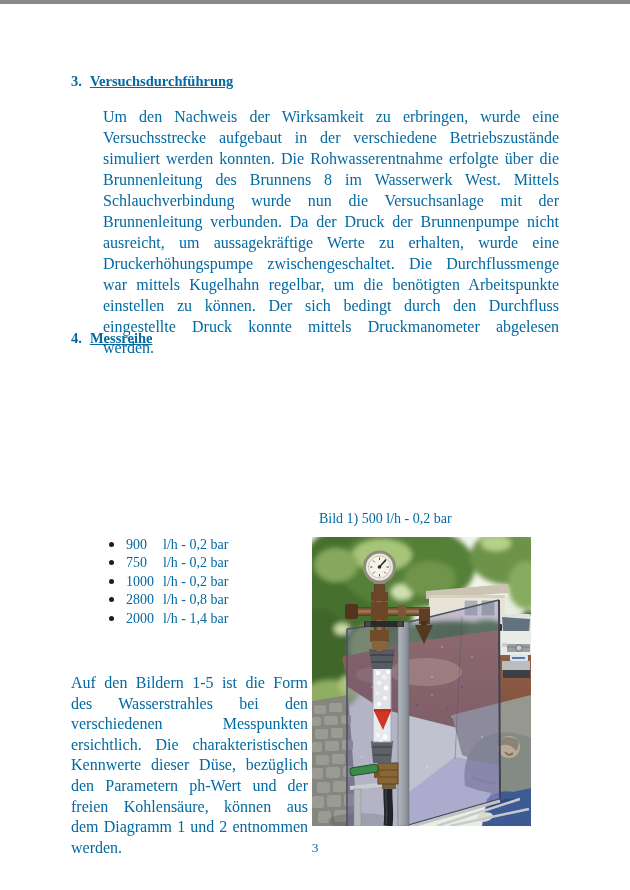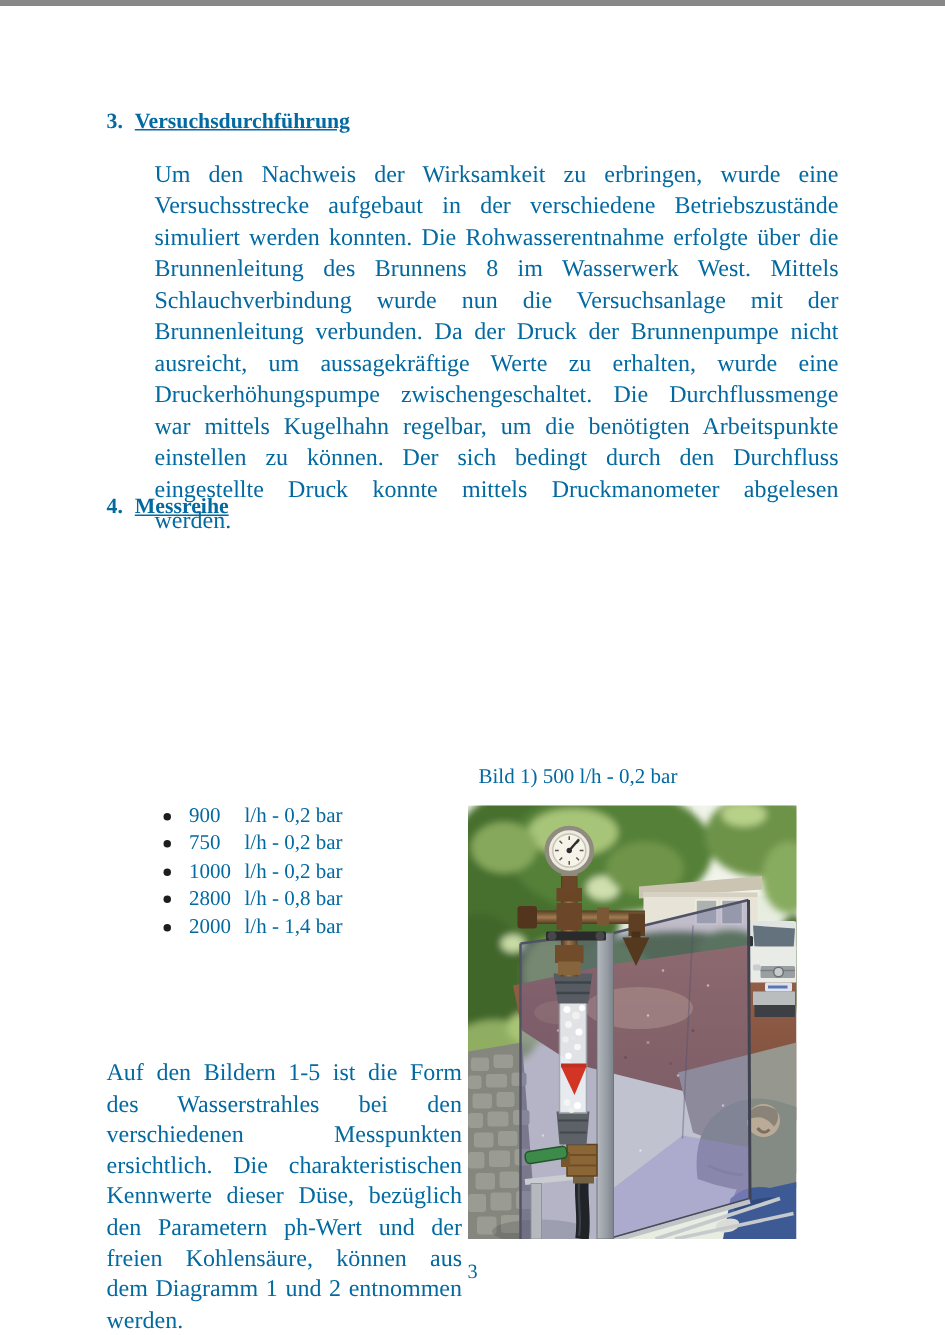--- a/index.html
+++ b/index.html
@@ -21,21 +21,21 @@
   .para p{margin:0;}
   .para1{left:103px;top:102px;width:456px;}
   .para2{left:103px;top:358px;width:456px;line-height:20.5px;}
   .bullets{position:absolute;left:109px;top:532px;margin:0;padding:0;list-style:none;font-size:14px;}
   .bullets li{display:flex;align-items:flex-start;height:18.4px;line-height:18.4px;}
   .bullet{flex:none;width:5px;height:5px;background:#1e1e1e;border-radius:50%;margin:6px 12px 0 0;}
   .mval{flex:none;width:37px;}
   .caption{position:absolute;left:319px;top:507px;font-size:14px;white-space:nowrap;}
   .photo{position:absolute;left:312px;top:533px;width:219px;height:289px;margin:0;}
   .photo svg{display:block;width:100%;height:100%;}
-  .closing{left:71px;top:702px;width:237px;line-height:20.6px;word-spacing:1px;}
+  .closing{left:71px;top:669px;width:237px;line-height:20.6px;word-spacing:1px;}
   .pagenum{position:absolute;left:0;top:836px;width:630px;text-align:center;font-size:13.5px;}
 </style>
 </head>
 <body>
 
 <div class="page">
 
   <div class="heading h3pos">
     <span class="hnum">3.</span><span class="htitle">Versuchsdurchführung</span>
   </div>

